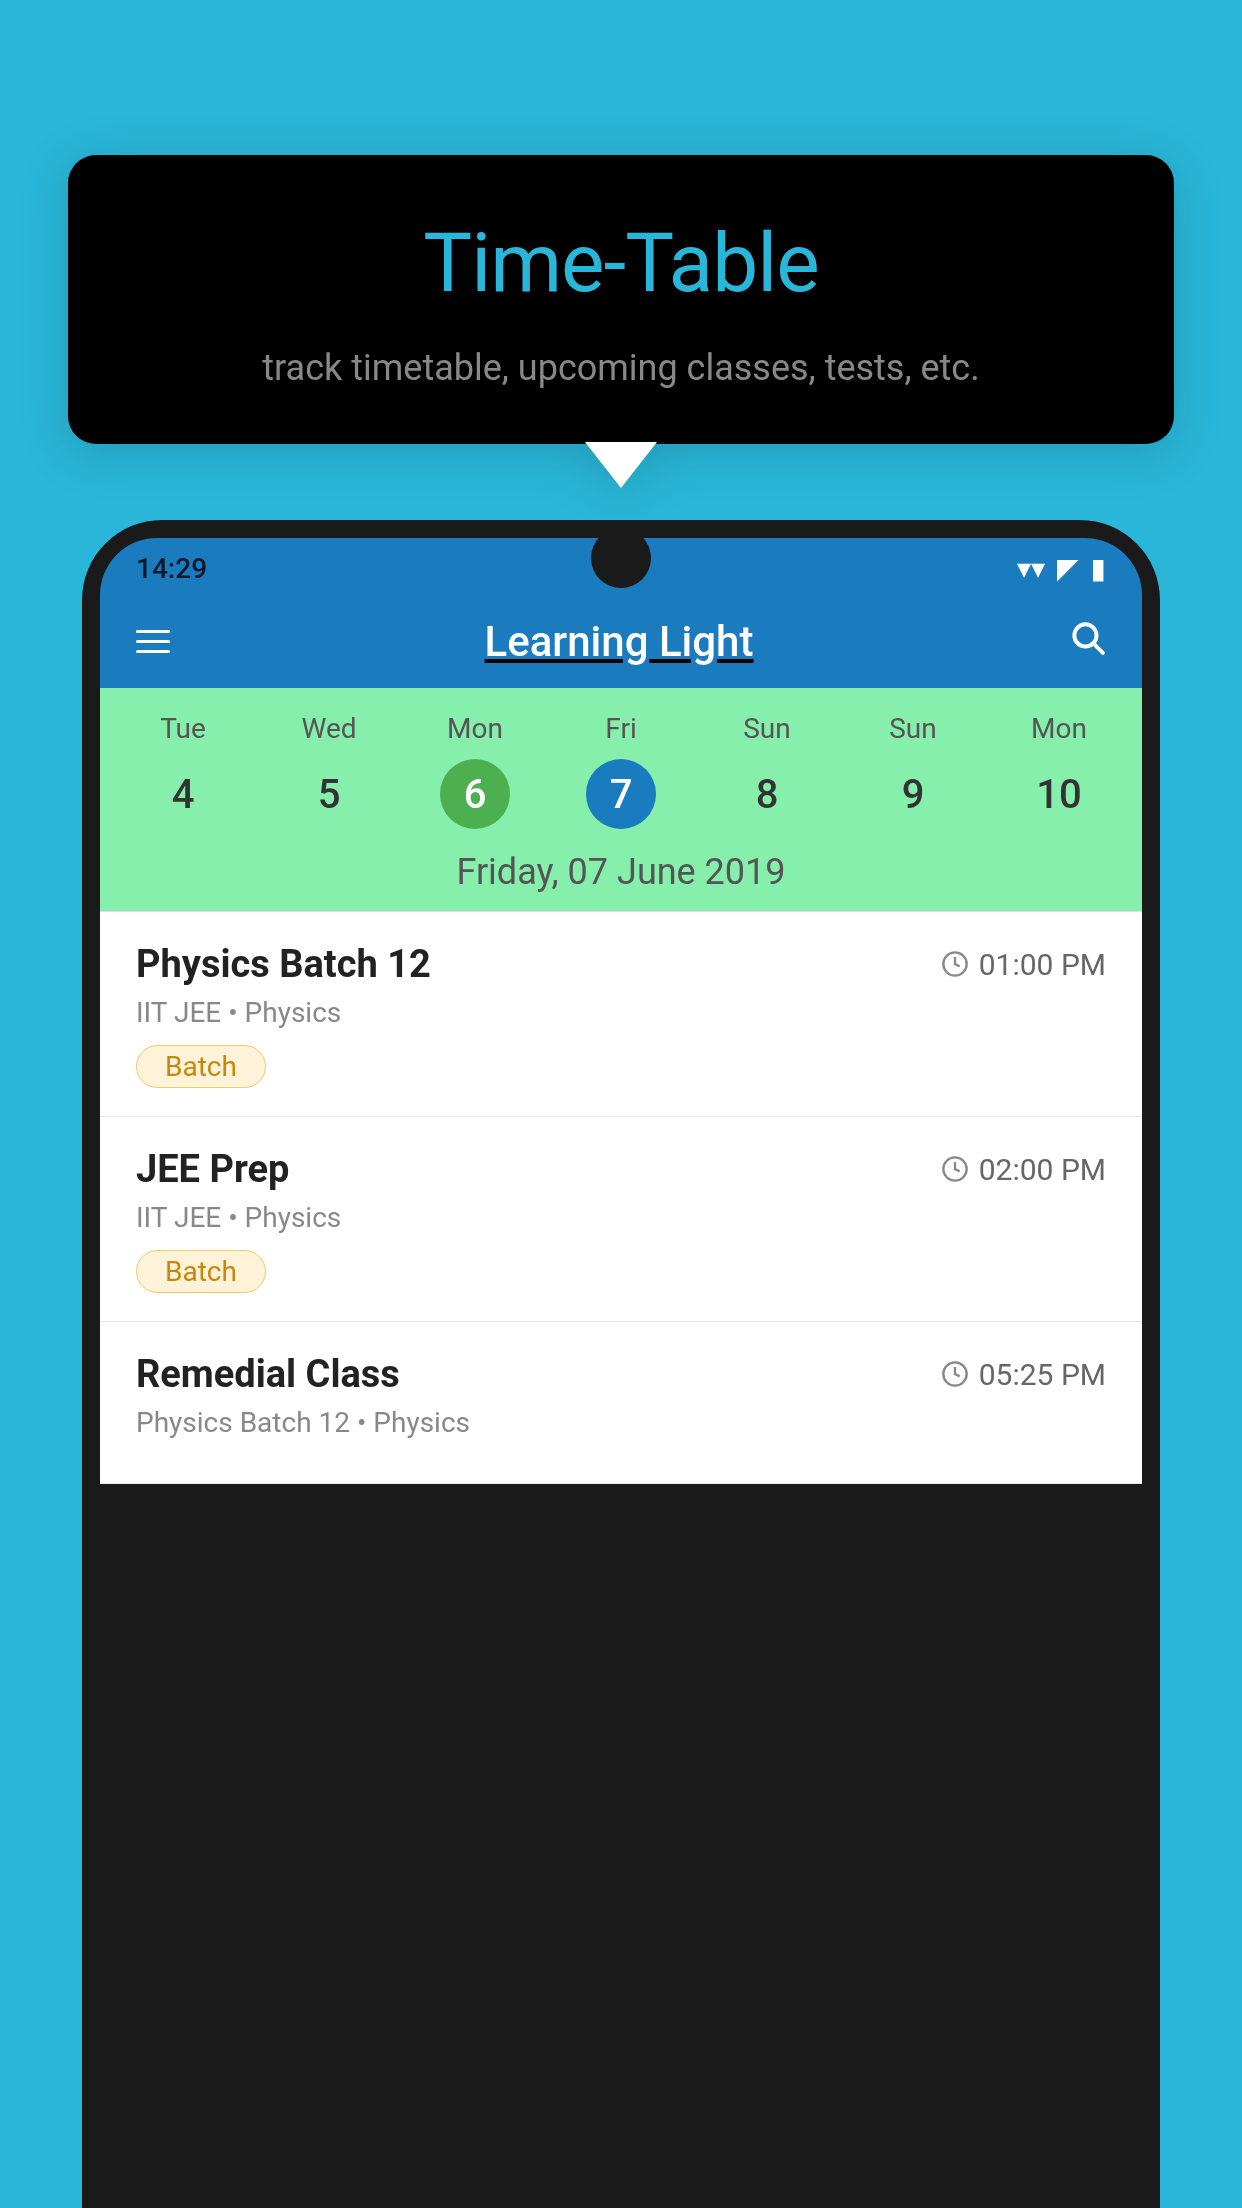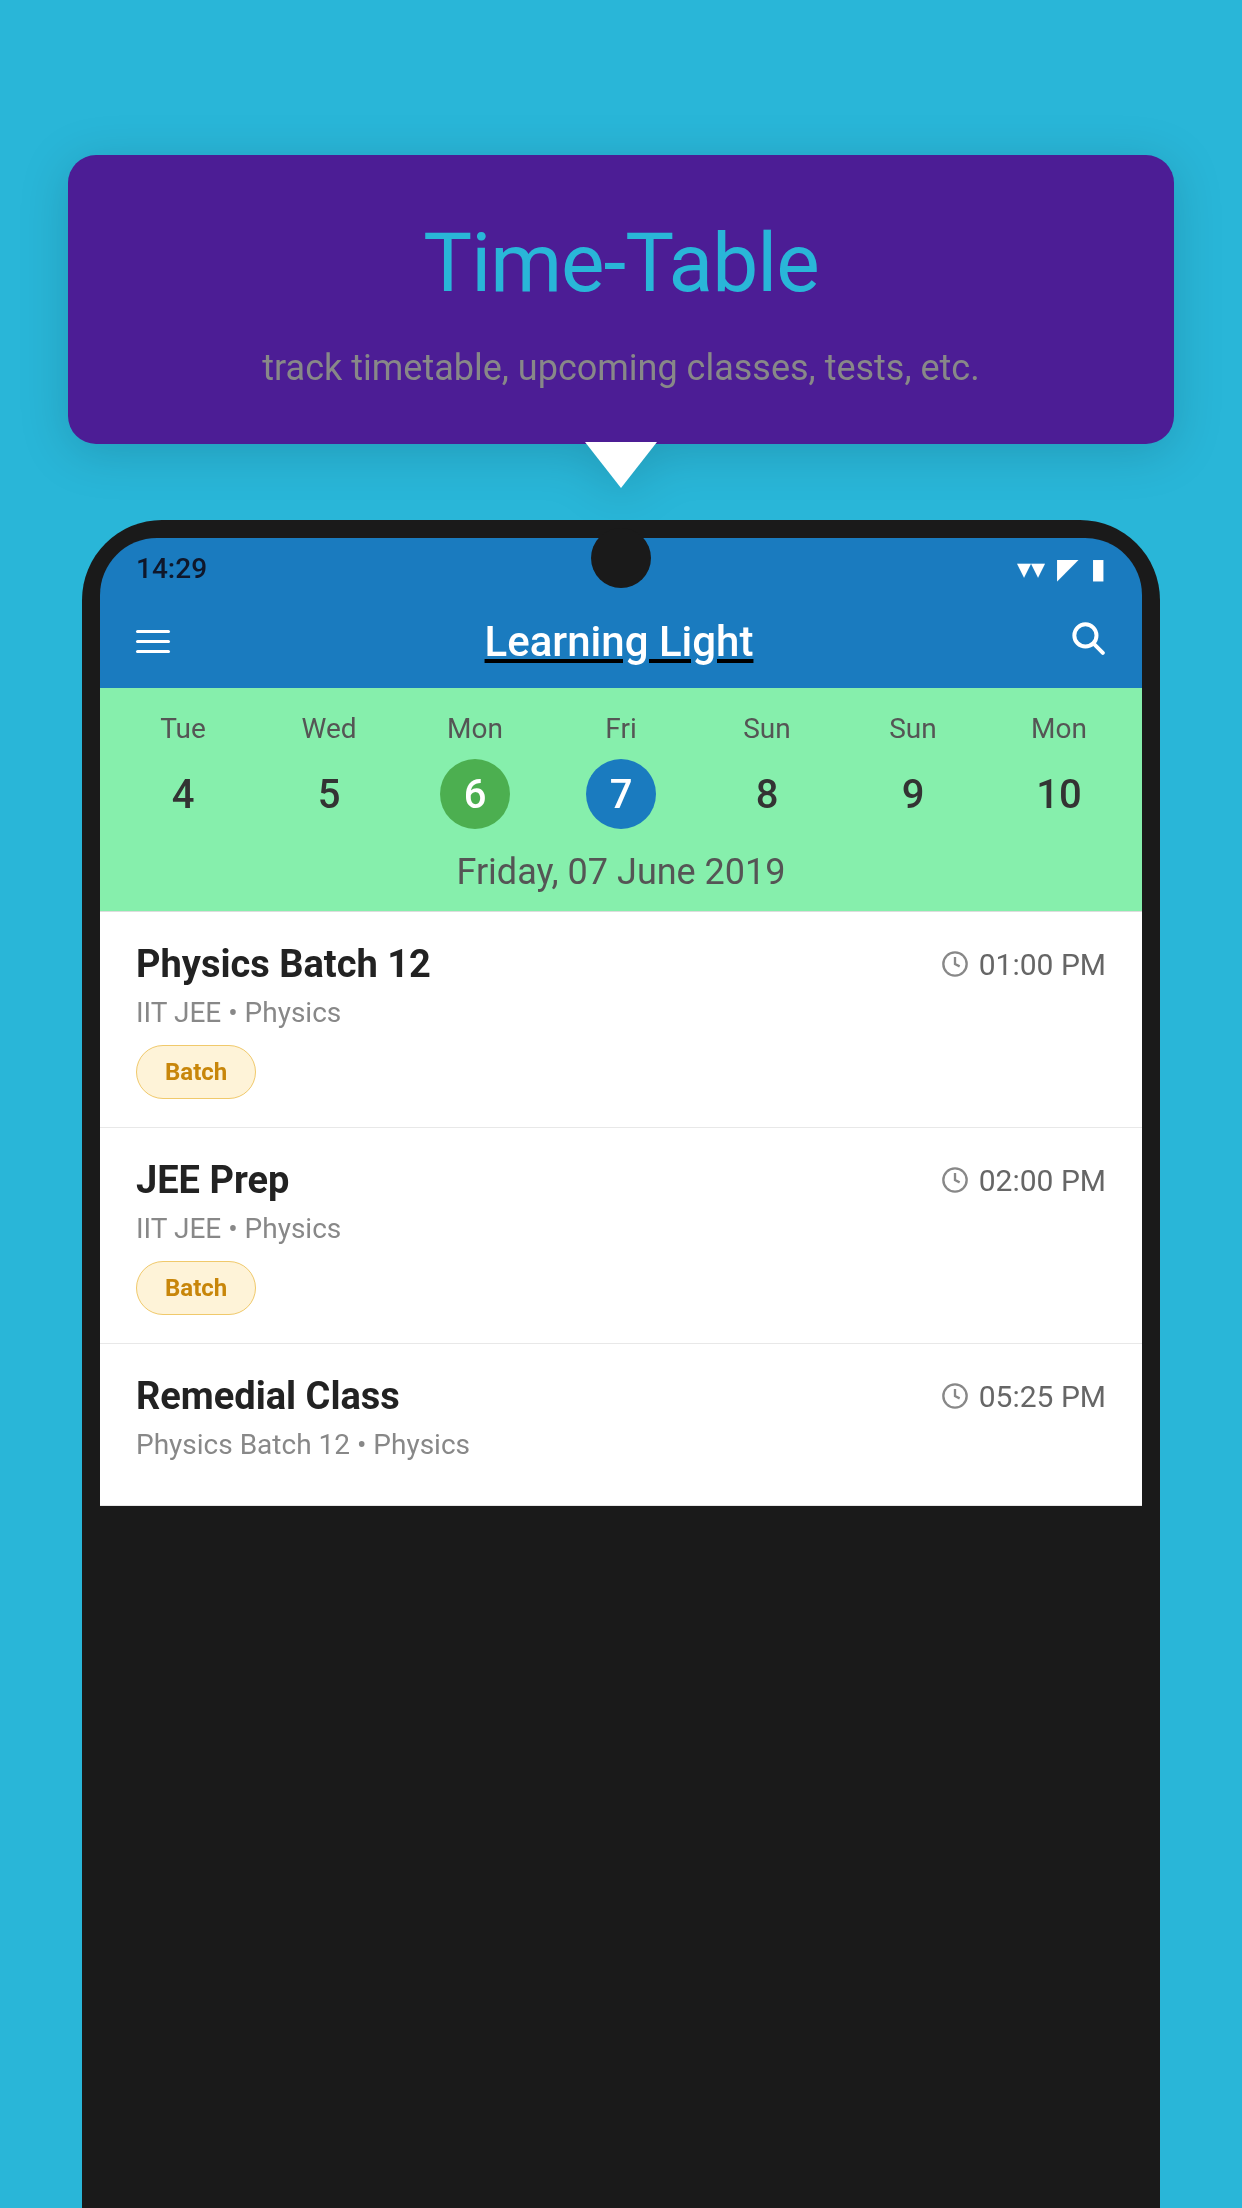--- a/index.html
+++ b/index.html
@@ -13,21 +13,21 @@
       overflow: hidden;
       position: relative;
     }
 
     
     .tooltip-card {
       position: absolute;
       top: 155px;
       left: 68px;
       right: 68px;
-      background: #4c1d95;
+      background: #000000;
       border-radius: 28px;
       padding: 60px 50px 55px;
       text-align: center;
       filter: drop-shadow(0 8px 24px rgba(0,0,0,0.15));
     }
 
     .tooltip-card::after {
       content: '';
       position: absolute;
       bottom: -44px;
@@ -233,23 +233,23 @@
       color: #888;
       margin-bottom: 16px;
     }
 
     .batch-badge {
       display: inline-block;
       background: #fef3d8;
       color: #c8860a;
       border: 1.5px solid #f0c96b;
       border-radius: 30px;
-      padding: 12px 28px;
-      font-size: 24px;
-      font-weight: 700;
+      padding: 4px 28px;
+      font-size: 28px;
+      font-weight: 400;
     }
 
     
     .hamburger-lines {
       display: flex;
       flex-direction: column;
       gap: 7px;
       cursor: pointer;
     }
 

